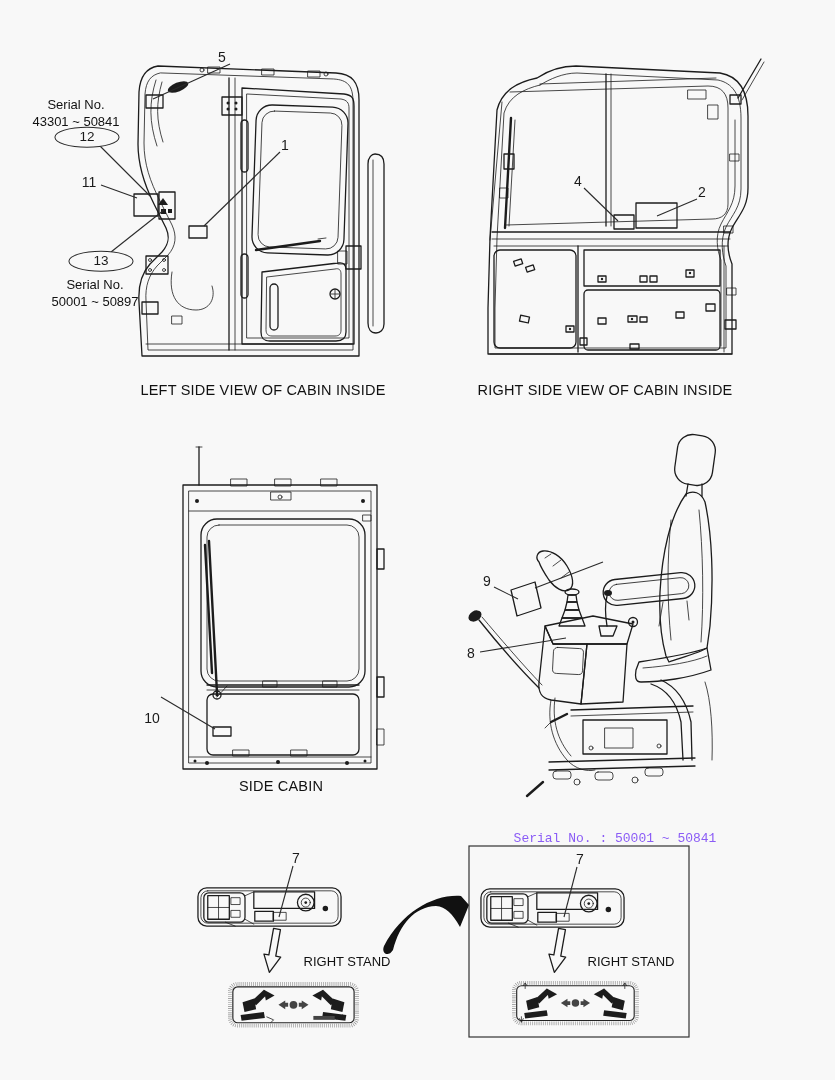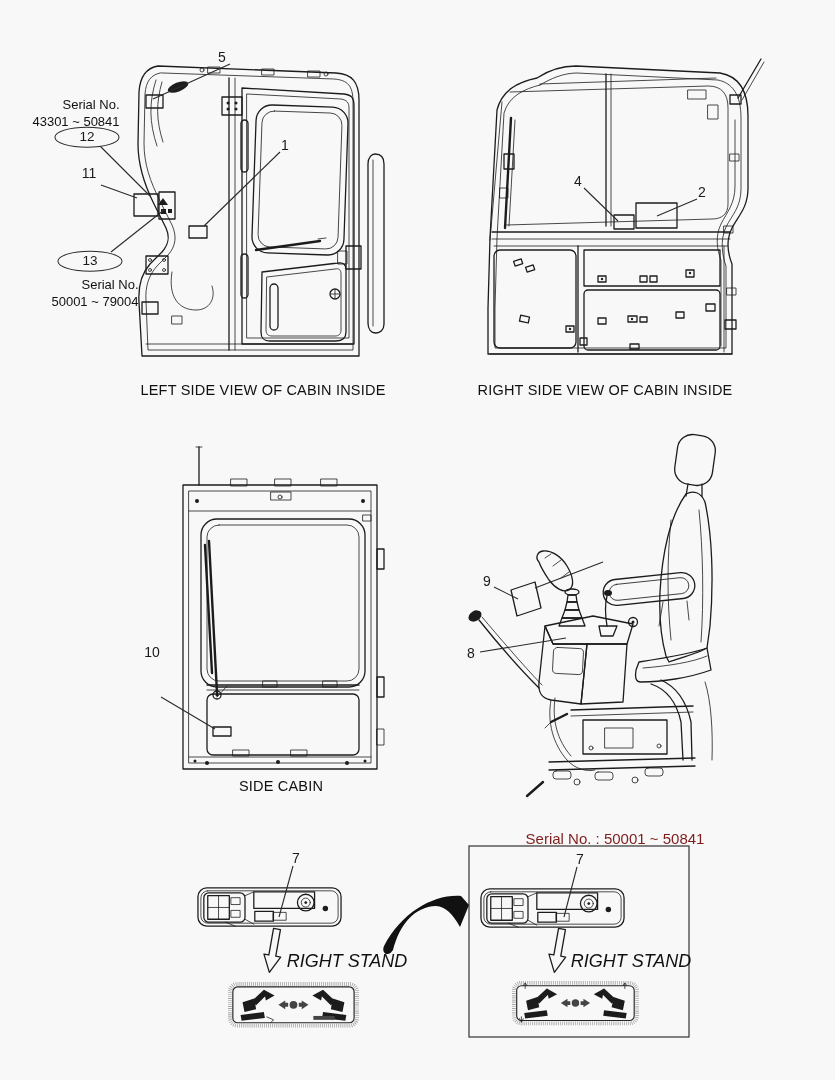--- a/index.html
+++ b/index.html
@@ -3,23 +3,23 @@
 <meta charset="utf-8">
 <style>
   html,body{margin:0;padding:0;}
   body{background:#e9e9e9;font-family:"Liberation Sans", sans-serif;}
   #canvas{position:relative;width:835px;height:1080px;background:#f8f8f8;overflow:hidden;margin:0 auto;}
   #artwork{position:absolute;left:0;top:0;}
   .txt{position:absolute;transform:translate(-50%,-50%);color:#1a1a1a;white-space:nowrap;}
   .callout{font-size:14px;line-height:1;}
   .callout.circled{border:1.4px solid #2a2a2a;border-radius:50%;padding:2px 24px 3px;font-size:13.5px;background:#f8f8f8;}
   .caption{font-size:14.5px;letter-spacing:.2px;color:#111;}
-  .serial{font-size:13px;text-align:right;line-height:17px;color:#111;}
-  .standlbl{font-size:18px;color:#111;font-style:italic;}
-  .boxserial{font-size:15px;color:#7f1d1d;}
+  .serial{font-size:13px;text-align:center;line-height:17px;color:#111;}
+  .standlbl{font-size:13px;color:#111;}
+  .boxserial{font-size:13px;color:#8b5cf6;font-family:Liberation Mono, monospace;}
 </style>
 </head>
 <body>
 
 <div id="canvas">
 
 <svg id="artwork" width="835" height="1080" viewBox="0 0 835 1080">
   <defs>
     <style>
       .ln{fill:none;stroke:#1c1c1c;stroke-width:1.3;stroke-linejoin:round;stroke-linecap:round;}
@@ -363,38 +363,38 @@
     <line class="ld" x1="161" y1="697" x2="215" y2="729"></line>
     <line class="ld" x1="494" y1="587" x2="518" y2="599"></line>
     <line class="ld" x1="480" y1="652" x2="566" y2="638"></line>
     <line class="ld" x1="293" y1="866" x2="279" y2="917"></line>
     <line class="ld" x1="577" y1="867" x2="564" y2="917"></line>
   </g>
 </svg>
 
   <div class="txt callout" style="left:222px;top:57px">5</div>
   <div class="txt callout circled" style="left:87px;top:137px">12</div>
-  <div class="txt callout" style="left:89px;top:173px">11</div>
-  <div class="txt callout circled" style="left:90px;top:261px">13</div>
+  <div class="txt callout" style="left:89px;top:182px">11</div>
+  <div class="txt callout circled" style="left:101px;top:261px">13</div>
   <div class="txt callout" style="left:285px;top:145px">1</div>
   <div class="txt callout" style="left:578px;top:181px">4</div>
   <div class="txt callout" style="left:702px;top:192px">2</div>
-  <div class="txt callout" style="left:152px;top:652px">10</div>
+  <div class="txt callout" style="left:152px;top:718px">10</div>
   <div class="txt callout" style="left:487px;top:581px">9</div>
   <div class="txt callout" style="left:471px;top:653px">8</div>
   <div class="txt callout" style="left:296px;top:858px">7</div>
   <div class="txt callout" style="left:580px;top:859px">7</div>
 
   <div class="txt serial" style="left:76px;top:113px">
     <div>Serial No.</div>
     <div>43301 ~ 50841</div>
   </div>
   <div class="txt serial" style="left:95px;top:293px">
     <div>Serial No.</div>
-    <div>50001 ~ 79004</div>
+    <div>50001 ~ 50897</div>
   </div>
 
   <div class="txt caption" style="left:263px;top:390px">LEFT SIDE VIEW OF CABIN INSIDE</div>
   <div class="txt caption" style="left:605px;top:390px">RIGHT SIDE VIEW OF CABIN INSIDE</div>
   <div class="txt caption" style="left:281px;top:786px">SIDE CABIN</div>
 
   <div class="txt standlbl" style="left:347px;top:961px">RIGHT STAND</div>
   <div class="txt standlbl" style="left:631px;top:961px">RIGHT STAND</div>
 
   <div class="txt boxserial" style="left:615px;top:838px">Serial No. : 50001 ~ 50841</div>

